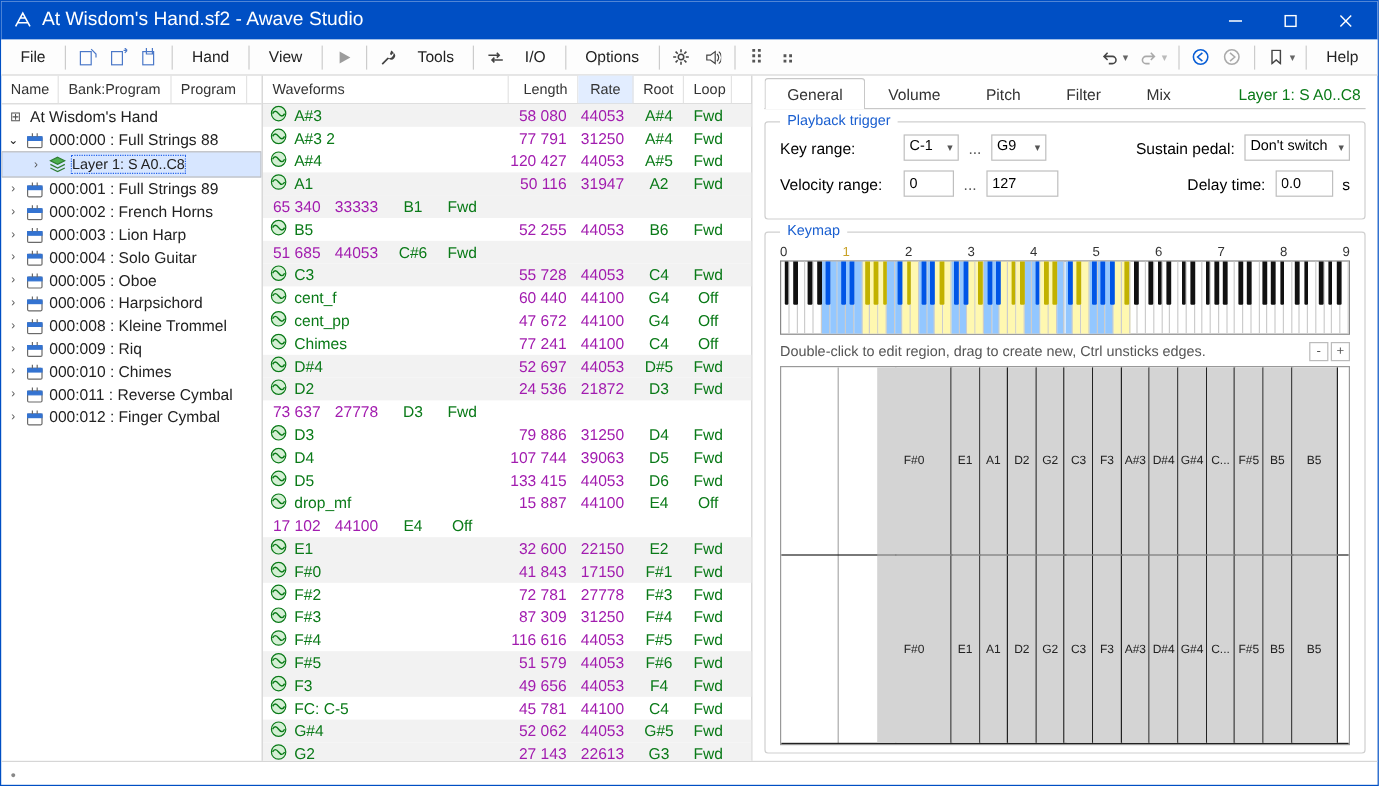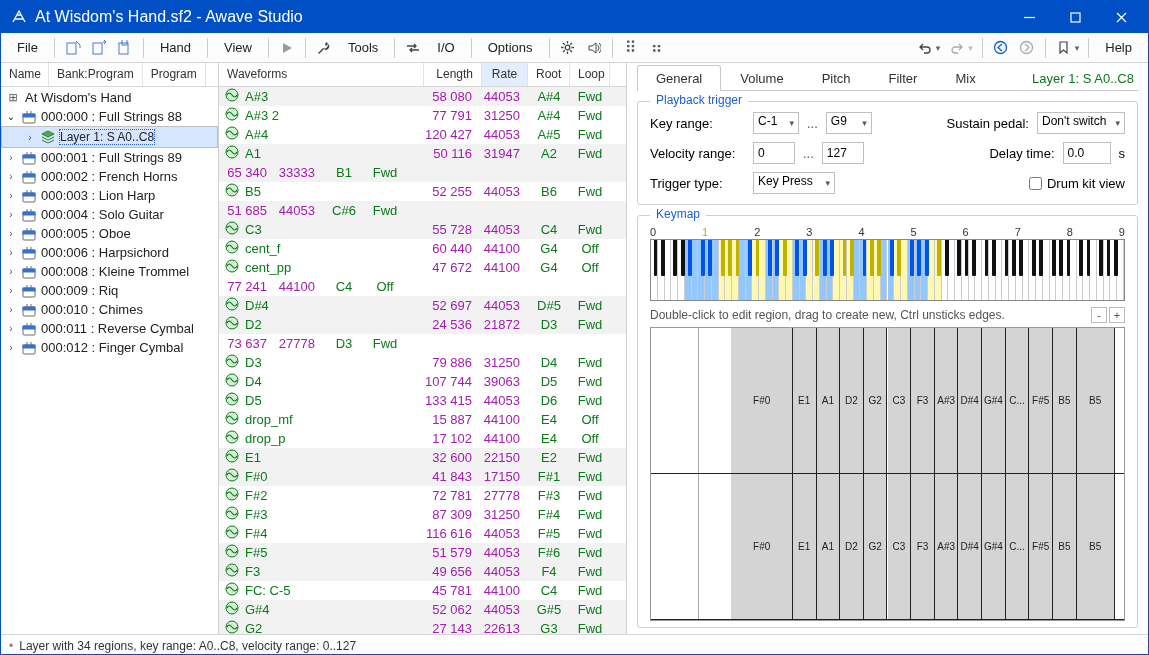--- a/index.html
+++ b/index.html
@@ -509,20 +509,27 @@
                 <path d="M2 7 Q4 3 7 7 T12 7" fill="none" stroke="#0a7a18" stroke-width="1.2"></path>
               </svg></span>
             <span>cent_pp</span>
           </span>
           <span class="c-len">47 672</span>
           <span class="c-rate">44100</span>
           <span class="c-root">G4</span>
           <span class="c-loop">Off</span>
         </div>
         <div class="wf-row">
+          <span class="c-name">
+            <span><svg class="wave-ico" viewBox="0 0 14 14">
+                <circle cx="7" cy="7" r="6" fill="#d4efd4" stroke="#0a7a18"></circle>
+                <path d="M2 7 Q4 3 7 7 T12 7" fill="none" stroke="#0a7a18" stroke-width="1.2"></path>
+              </svg></span>
+            <span>Chimes</span>
+          </span>
           <span class="c-len">77 241</span>
           <span class="c-rate">44100</span>
           <span class="c-root">C4</span>
           <span class="c-loop">Off</span>
         </div>
         <div class="wf-row alt">
           <span class="c-name">
             <span><svg class="wave-ico" viewBox="0 0 14 14">
                 <circle cx="7" cy="7" r="6" fill="#d4efd4" stroke="#0a7a18"></circle>
                 <path d="M2 7 Q4 3 7 7 T12 7" fill="none" stroke="#0a7a18" stroke-width="1.2"></path>
@@ -599,27 +606,20 @@
                 <path d="M2 7 Q4 3 7 7 T12 7" fill="none" stroke="#0a7a18" stroke-width="1.2"></path>
               </svg></span>
             <span>drop_mf</span>
           </span>
           <span class="c-len">15 887</span>
           <span class="c-rate">44100</span>
           <span class="c-root">E4</span>
           <span class="c-loop">Off</span>
         </div>
         <div class="wf-row">
-          <span class="c-name">
-            <span><svg class="wave-ico" viewBox="0 0 14 14">
-                <circle cx="7" cy="7" r="6" fill="#d4efd4" stroke="#0a7a18"></circle>
-                <path d="M2 7 Q4 3 7 7 T12 7" fill="none" stroke="#0a7a18" stroke-width="1.2"></path>
-              </svg></span>
-            <span>drop_p</span>
-          </span>
           <span class="c-len">17 102</span>
           <span class="c-rate">44100</span>
           <span class="c-root">E4</span>
           <span class="c-loop">Off</span>
         </div>
         <div class="wf-row alt">
           <span class="c-name">
             <span><svg class="wave-ico" viewBox="0 0 14 14">
                 <circle cx="7" cy="7" r="6" fill="#d4efd4" stroke="#0a7a18"></circle>
                 <path d="M2 7 Q4 3 7 7 T12 7" fill="none" stroke="#0a7a18" stroke-width="1.2"></path>
@@ -775,36 +775,25 @@
         <span class="rspacer"></span>
         <label style="min-width:auto">Sustain pedal:</label>
         <span class="sel-wrap">
             <span class="sel" style="width:88px">Don't switch</span>
           </span>
       </div>
       <div class="form-row">
         <label>Velocity range:</label>
         <input class="inp" style="width: 42px;" value="0">
         <span class="dots">...</span>
-        <input class="inp" style="width: 42px;" value="127">
+        <input class="inp" style="width: 60px;" value="127">
         <span class="rspacer"></span>
         <label style="min-width:auto">Delay time:</label>
         <input class="inp" style="width: 48px;" value="0.0">
         <span>s</span>
-      </div>
-      <div class="form-row" style="margin-bottom:0">
-        <label>Trigger type:</label>
-        <span class="sel-wrap">
-            <span class="sel" style="width:82px">Key Press</span>
-          </span>
-        <span class="rspacer"></span>
-        <label class="chk">
-            <input type="checkbox" style="">
-            <span>Drum kit view</span>
-          </label>
       </div>
     </div>
 
     <div class="gb" style="flex:1;display:flex;flex-direction:column;padding-bottom:6px">
       <span class="gb-title">Keymap</span>
       <div class="octave-nums" id="oct-nums">
           <span>0</span>
           <span style="color: rgb(201, 162, 39);">1</span>
           <span>2</span>
           <span>3</span>
@@ -986,14 +975,13 @@
             <div class="rg-cell" style="left: 85%; width: 5%;">B5</div>
             <div class="rg-cell" style="left: 90%; width: 8%;">B5</div>
           </div>
         </div>
     </div>
   </div>
 </div>
 
 <div class="status">
   <span class="dot">•</span>
-  <span>Layer with 34 regions, key range: A0..C8, velocity range: 0..127</span>
 </div>
 
 </body></html>

